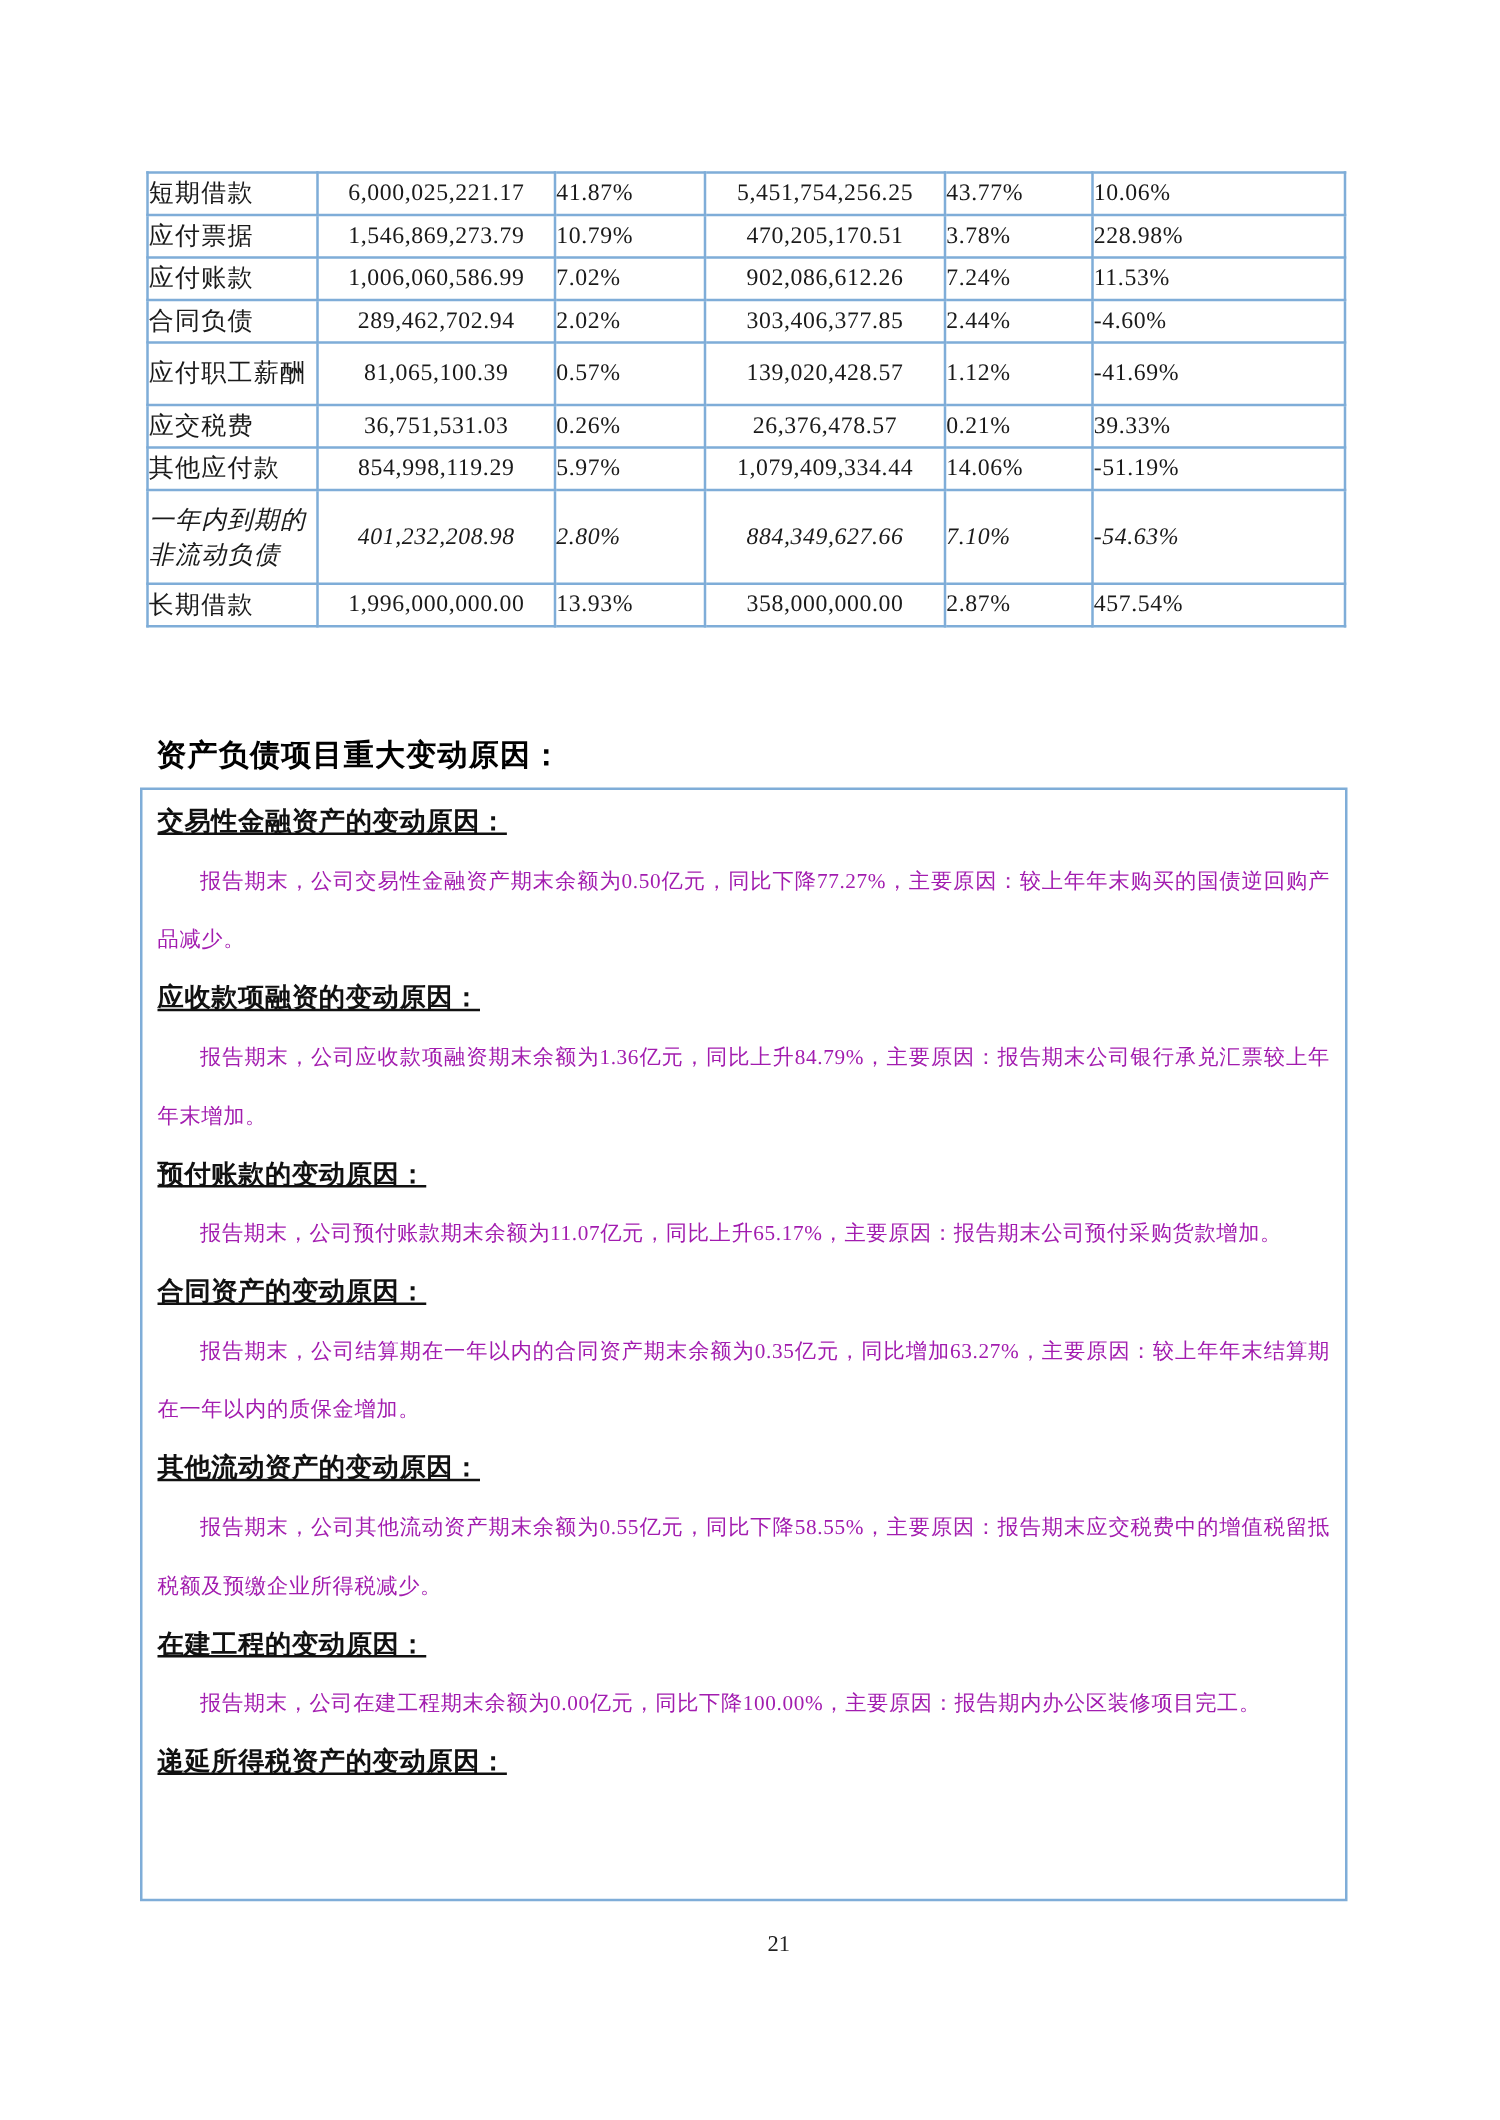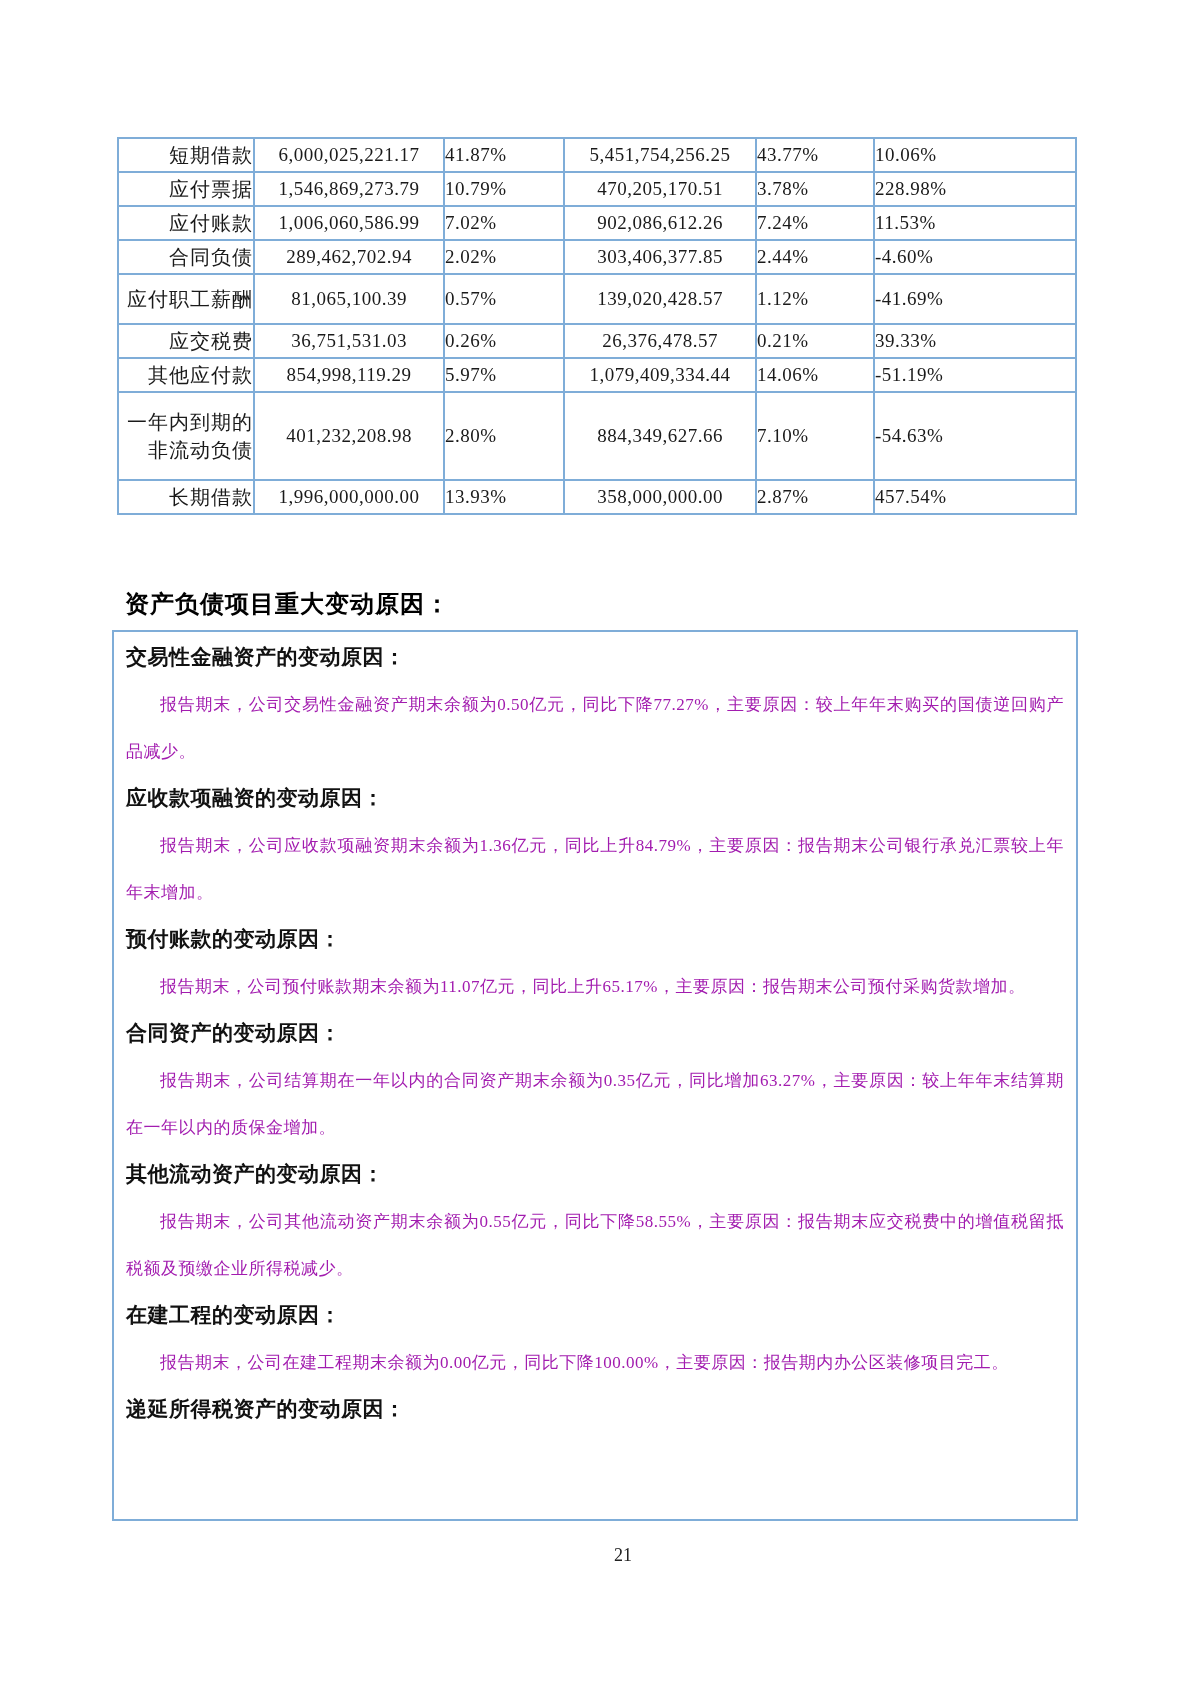--- a/index.html
+++ b/index.html
@@ -31,37 +31,37 @@
     letter-spacing: 0.5px;
   }
   table.fin-table td {
     border: 2px solid #7fadd8;
     vertical-align: middle;
     padding: 2px 0;
     line-height: 28px;
     background: #ffffff;
   }
   td.cell-label {
-    text-align: right;
+    text-align: left;
     padding-left: 9px;
     padding-right: 4px;
     font-size: 20px;
     letter-spacing: 1px;
   }
   td.cell-num {
     text-align: center;
     padding-right: 10px;
   }
   td.cell-pct {
     text-align: left;
     padding-right: 14px;
   }
   tr.row-h1 { height: 29px; }
   tr.row-h2 { height: 50px; }
-  tr.row-h3 { height: 88px; }
+  tr.row-h3 { height: 75px; font-style: italic; }
 
   
   .section-heading {
     position: absolute;
     top: 588px;
     left: 125px;
     font-size: 24px;
     font-weight: 700;
     letter-spacing: 1px;
     color: #000000;
@@ -79,20 +79,21 @@
     padding: 2px 12px 6px 12px;
     background: #ffffff;
   }
   .reason-section h3 {
     margin: 0;
     font-size: 21px;
     font-weight: 700;
     line-height: 47px;
     letter-spacing: 0.5px;
     color: #111;
+    text-decoration: underline;
   }
   .reason-section p {
     margin: 0;
     font-size: 17px;
     font-weight: 400;
     line-height: 47px;
     text-indent: 2em;
     text-align: justify;
     letter-spacing: 0.5px;
     color: #a21caf;

